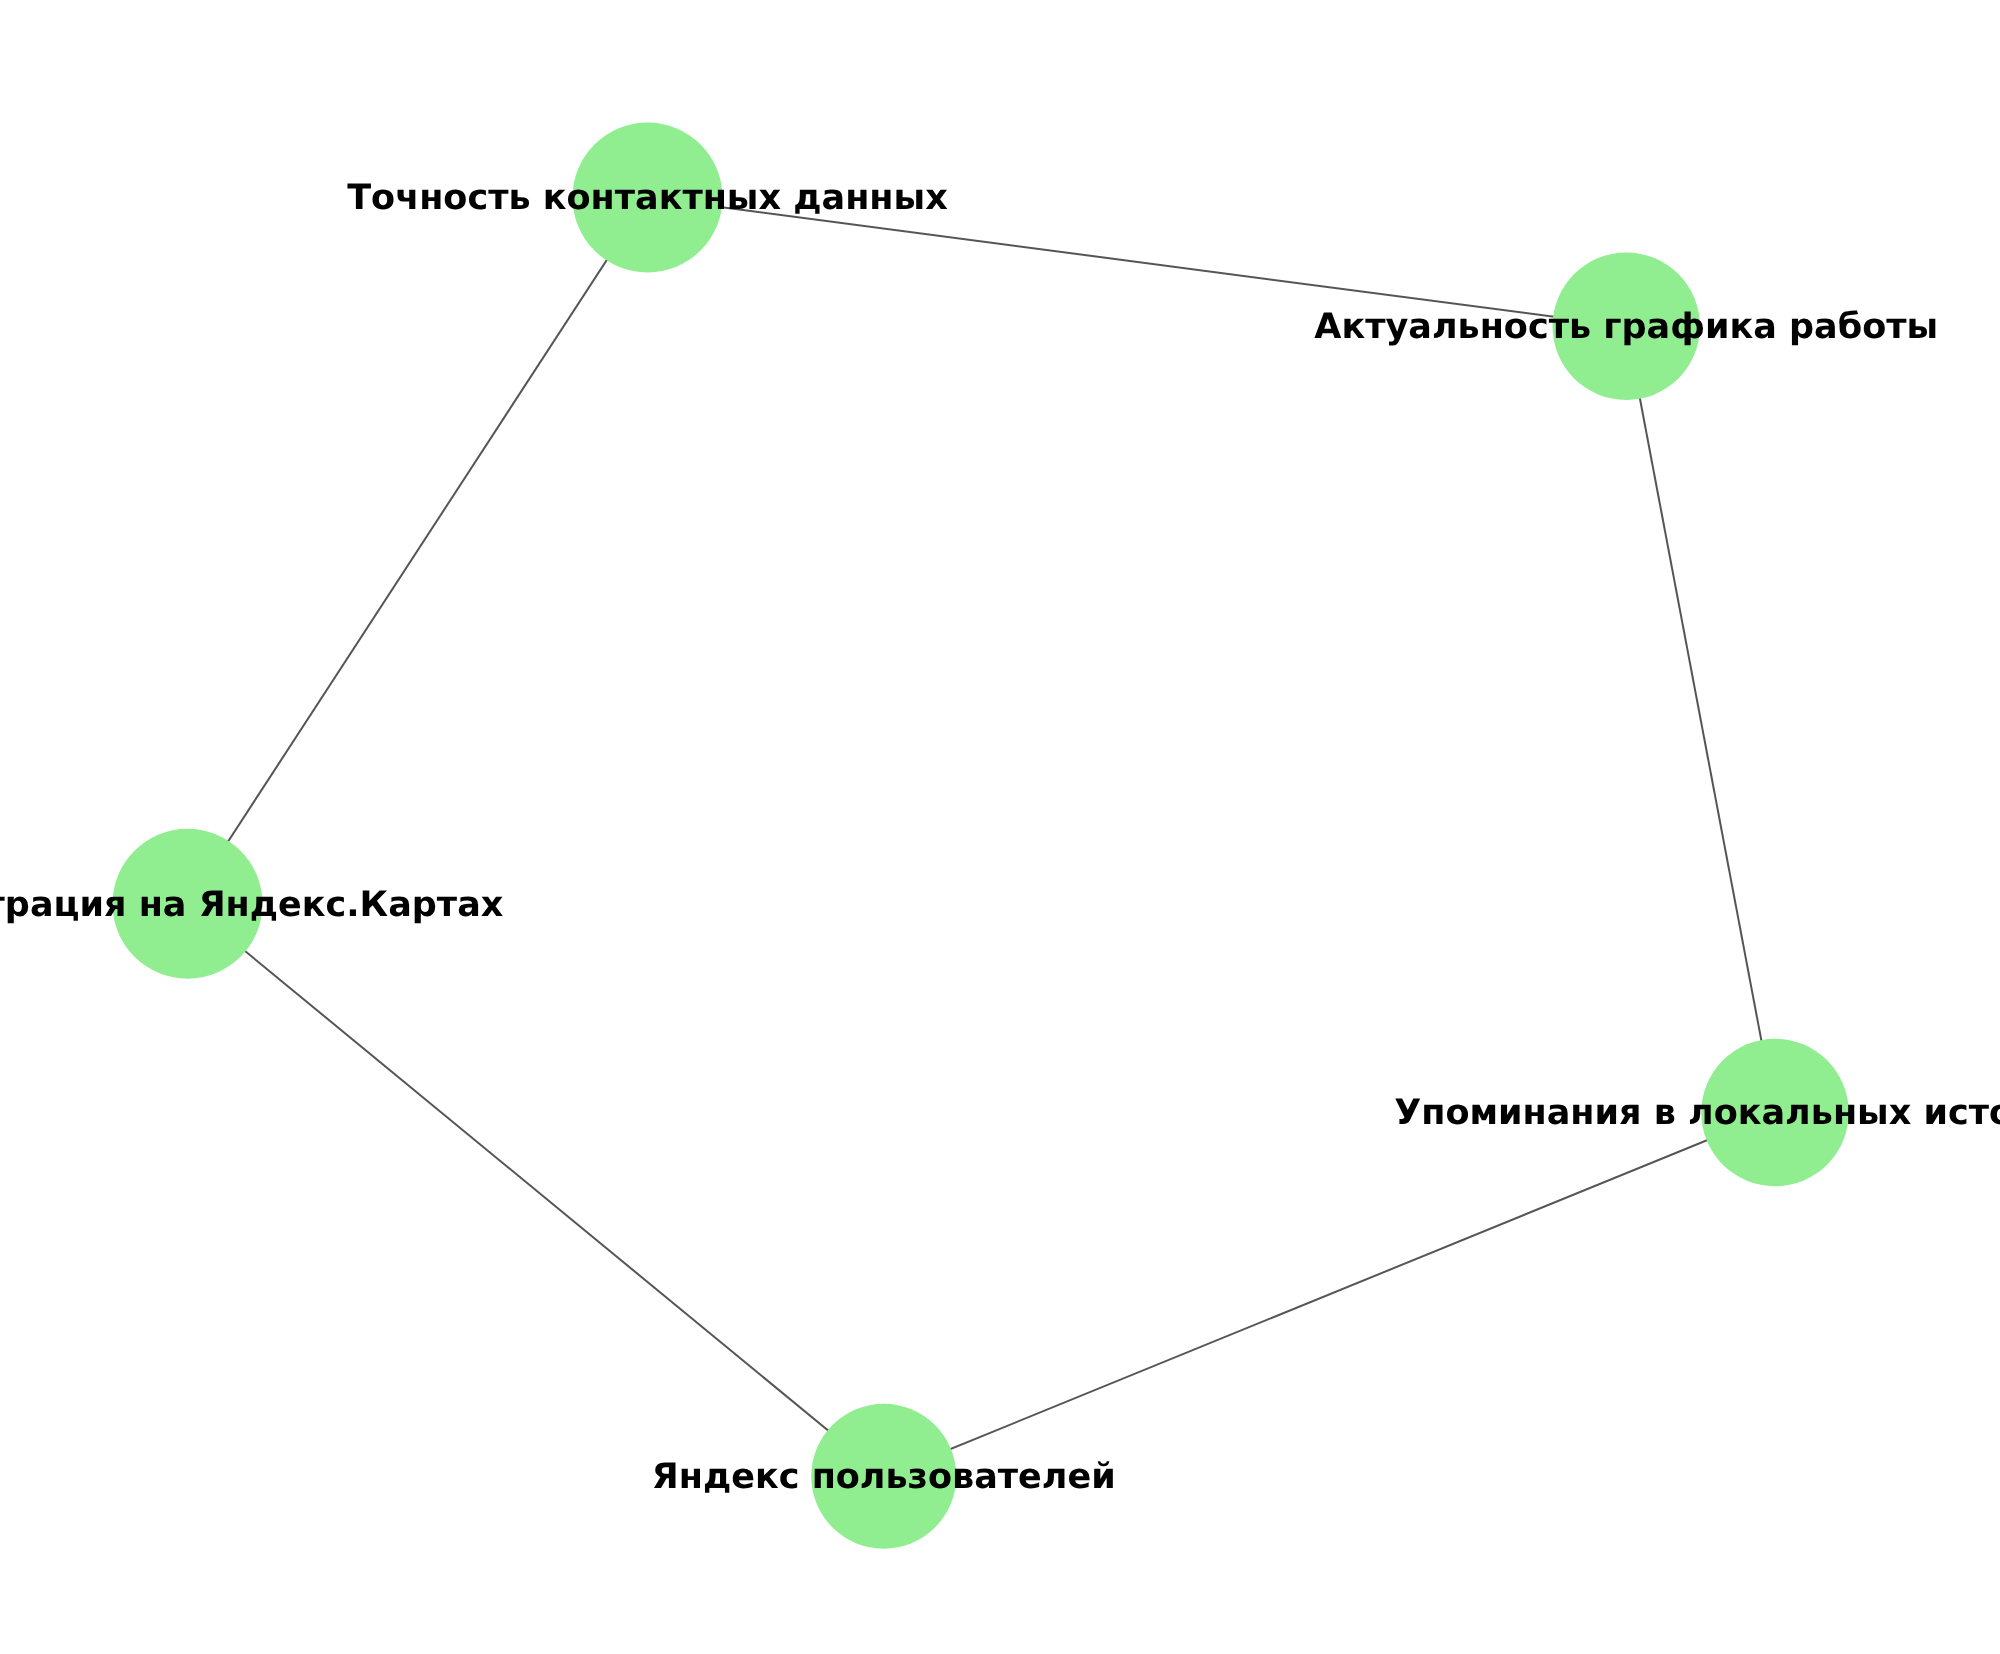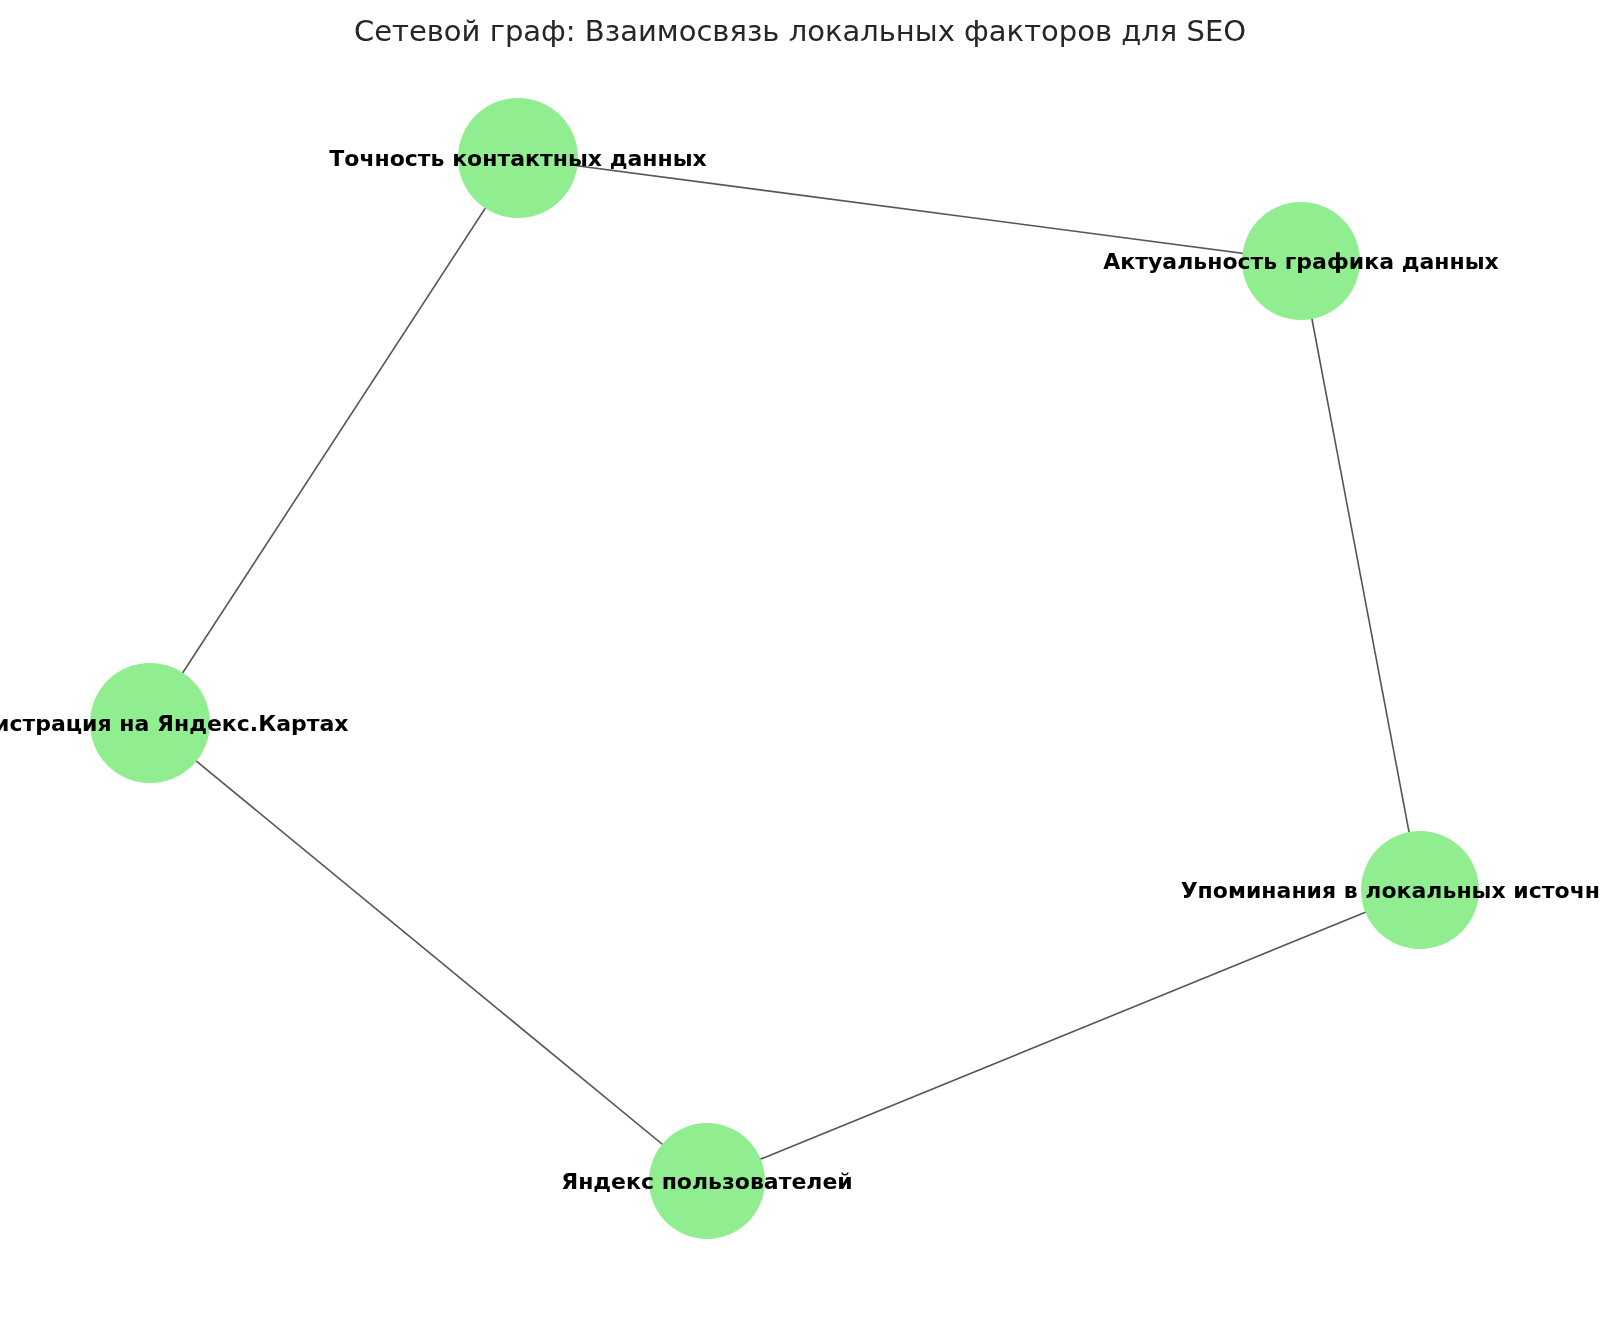--- a/index.html
+++ b/index.html
@@ -35,53 +35,52 @@
   #graph-canvas {
     position: absolute;
     top: 0;
     left: 0;
     width: 1600px;
     height: 1323px;
   }
   .node-label {
     position: absolute;
     font-family: "DejaVu Sans", sans-serif;
-    font-size: 22px;
+    font-size: 28px;
     font-weight: bold;
     color: #000000;
     white-space: nowrap;
     transform: translate(-50%, -50%);
     pointer-events: none;
   }
 </style>
 </head>
 <body>
 
 <div id="figure">
 
-  <div id="chart-title">Сетевой граф: Взаимосвязь локальных факторов для SEO</div>
 
   <svg id="graph-canvas" viewBox="0 0 1600 1323" xmlns="http://www.w3.org/2000/svg">
     <g id="edges-layer">
         <line x1="518" y1="158" x2="1301" y2="261" stroke="#555555" stroke-width="1.6"></line>
         <line x1="1301" y1="261" x2="1420" y2="890" stroke="#555555" stroke-width="1.6"></line>
         <line x1="1420" y1="890" x2="707" y2="1181" stroke="#555555" stroke-width="1.6"></line>
         <line x1="707" y1="1181" x2="150" y2="723" stroke="#555555" stroke-width="1.6"></line>
         <line x1="150" y1="723" x2="518" y2="158" stroke="#555555" stroke-width="1.6"></line>
       </g>
     <g id="nodes-layer">
         <circle cx="518" cy="158" r="60" fill="#90ee90"></circle>
         <circle cx="1301" cy="261" r="59" fill="#90ee90"></circle>
         <circle cx="150" cy="723" r="60" fill="#90ee90"></circle>
         <circle cx="1420" cy="890" r="59" fill="#90ee90"></circle>
         <circle cx="707" cy="1181" r="58" fill="#90ee90"></circle>
       </g>
   </svg>
 
   <div id="labels-layer">
       <div class="node-label" style="left: 518px; top: 158px;">Точность контактных данных</div>
-      <div class="node-label" style="left: 1301px; top: 261px;">Актуальность графика данных</div>
+      <div class="node-label" style="left: 1301px; top: 261px;">Актуальность графика работы</div>
       <div class="node-label" style="left: 150px; top: 723px;">Регистрация на Яндекс.Картах</div>
       <div class="node-label" style="left: 1420px; top: 890px;">Упоминания в локальных источниках</div>
       <div class="node-label" style="left: 707px; top: 1181px;">Яндекс пользователей</div>
     </div>
 
 </div>
 
 </body></html>

